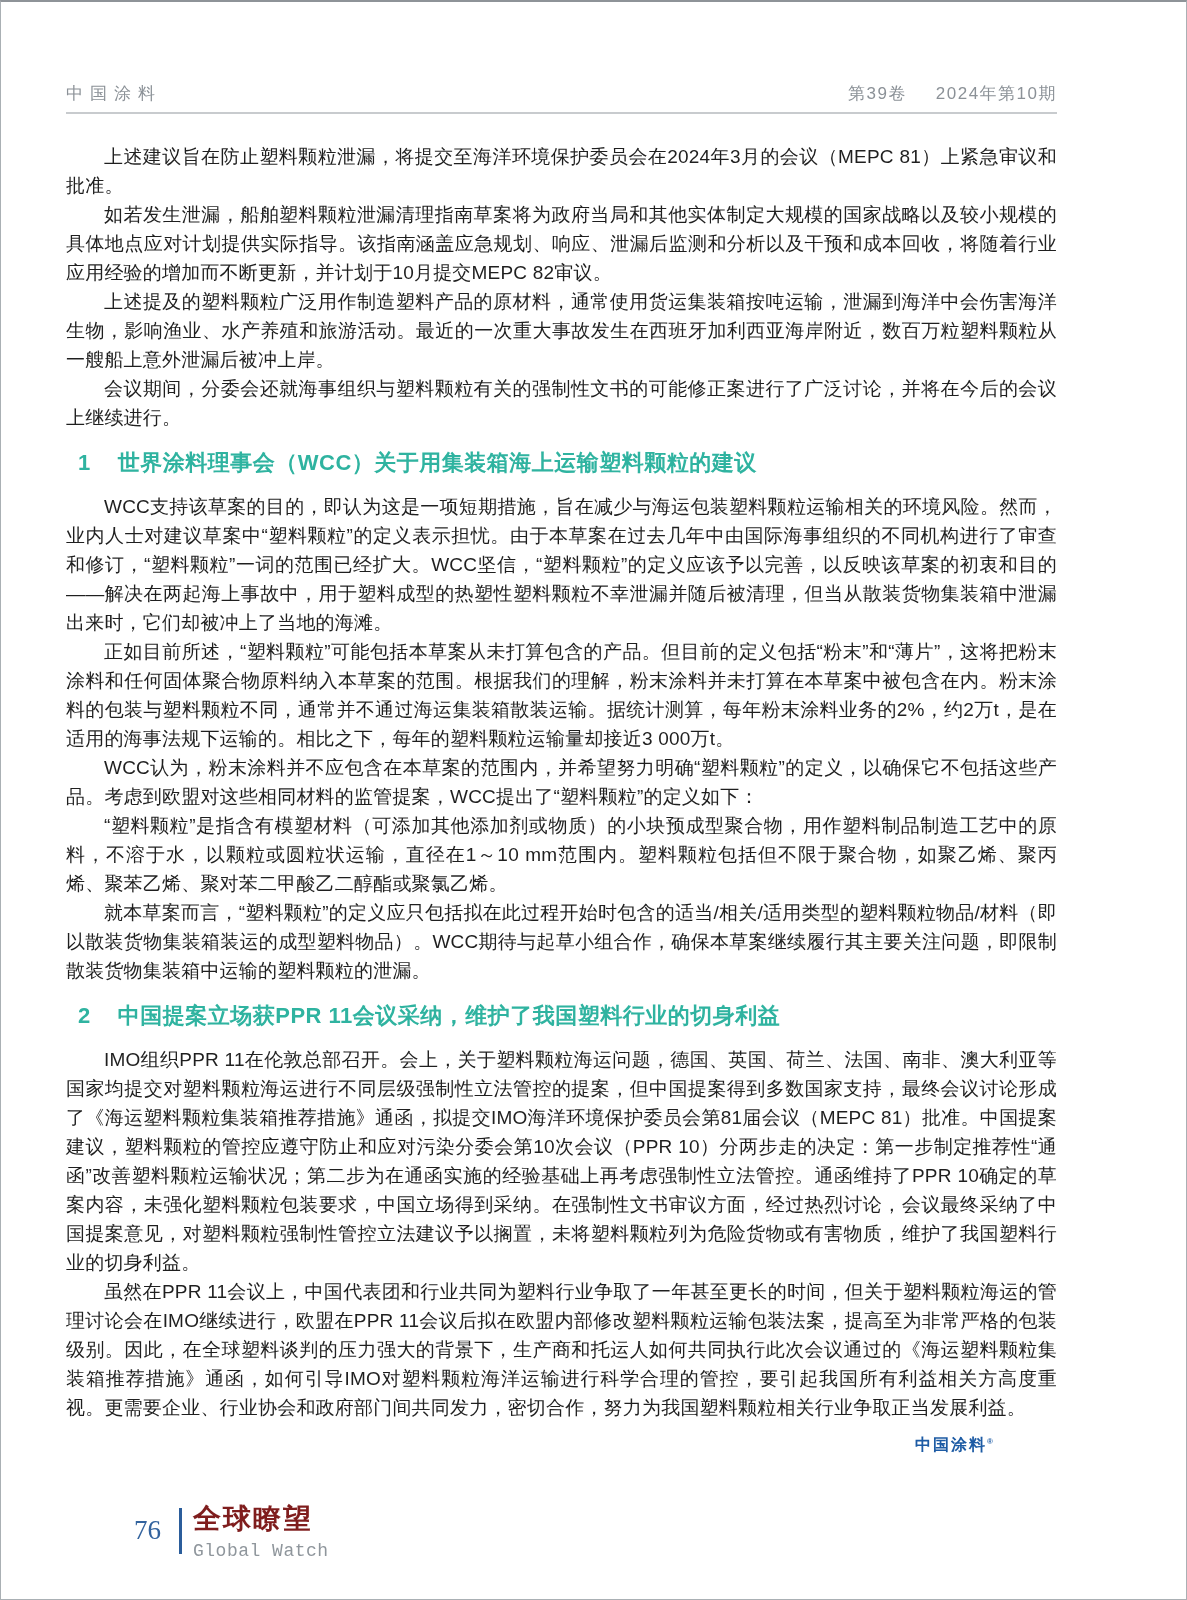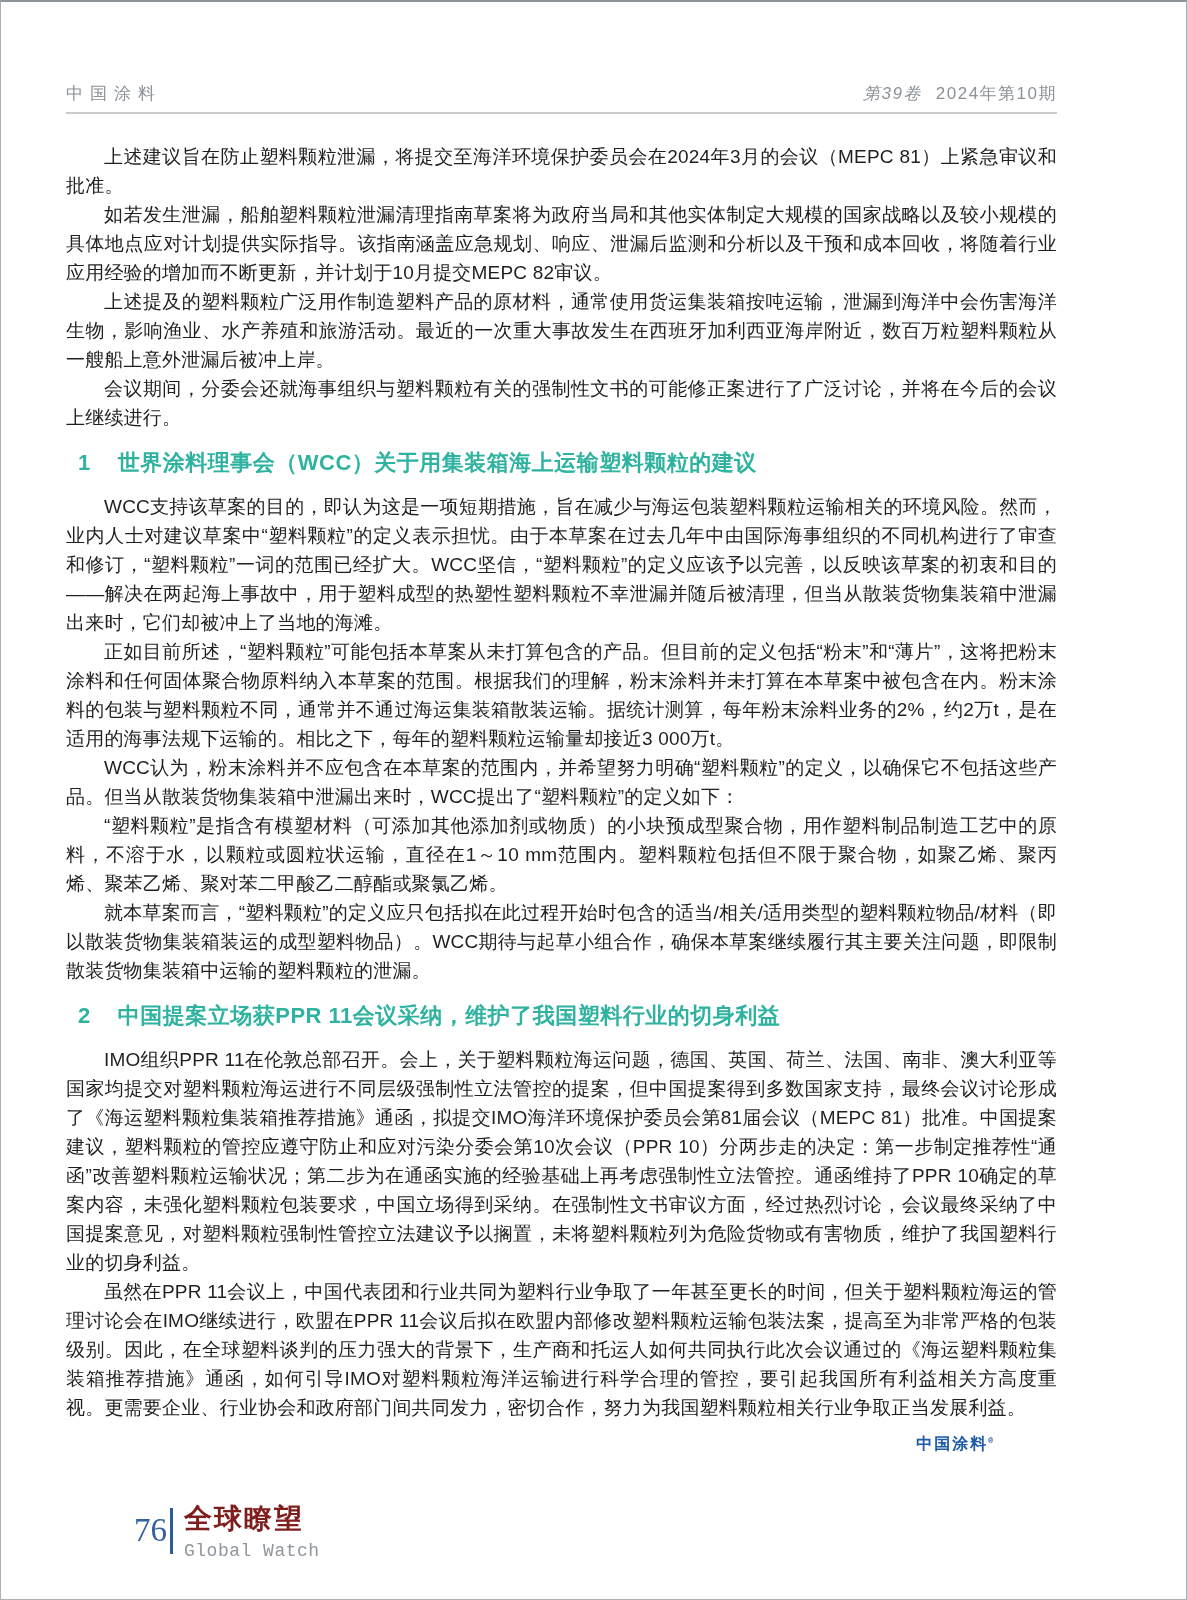--- a/index.html
+++ b/index.html
@@ -19,21 +19,21 @@
   
   .running-header {
     display: flex; justify-content: space-between; align-items: flex-end;
     border-bottom: 2px solid #c8cbce;
     padding-bottom: 7px;
     color: #8b9197;
     font-size: 17px;
   }
   .journal-name { letter-spacing: 7px; }
   .header-right span { letter-spacing: 1.5px; }
-  .header-right .vol { margin-right: 9px; font-style: italic; }
+  .header-right .vol { margin-right: 24px; }
   
   .article { margin-top: 28px; color: #1f1f1f; }
   .article p {
     font-size: 19px;
     line-height: 29px;
     text-align: justify;
     text-indent: 2em;
     letter-spacing: 0.2px;
   }
   .section-heading {
@@ -47,36 +47,36 @@
   .section-heading .sec-num { margin-right: 27px; }
   
   .brand-logo {
     margin-top: 14px;
     text-align: right;
     padding-right: 62px;
     color: #1d5ba4;
     line-height: 1.15;
   }
   .brand-logo .logo-cn {
-    font-size: 16px; font-weight: bold; letter-spacing: 2px; font-family: Liberation Mono, monospace;
+    font-size: 16px; font-weight: bold; letter-spacing: 2px;
   }
   .brand-logo .logo-cn sup { font-size: 8px; vertical-align: super; }
   .brand-logo .logo-en {
     font-size: 8px; font-weight: bold; letter-spacing: 1.6px; margin-top: 2px;
   }
   
   .page-footer {
     position: absolute;
     left: 133px; top: 1498px;
     display: flex; align-items: center;
   }
   .page-number {
     font-family: "Liberation Serif", serif;
-    font-size: 33px; color: #33639e;
-    margin-right: 3px;
+    font-size: 27px; color: #33639e;
+    margin-right: 18px;
   }
   .footer-divider {
     width: 3px; height: 46px; background: #2b5d9b; margin-right: 11px;
   }
   .footer-column .col-cn {
     font-size: 28px; font-weight: bold; color: #7f1d1d; letter-spacing: 2px;
   }
   .footer-column .col-en {
     font-family: Liberation Mono, monospace;
     font-size: 18px; color: #8f969c; margin-top: 3px; letter-spacing: 0.5px;
@@ -99,21 +99,21 @@
     <p>上述建议旨在防止塑料颗粒泄漏，将提交至海洋环境保护委员会在2024年3月的会议（MEPC 81）上紧急审议和批准。</p>
     <p>如若发生泄漏，船舶塑料颗粒泄漏清理指南草案将为政府当局和其他实体制定大规模的国家战略以及较小规模的具体地点应对计划提供实际指导。该指南涵盖应急规划、响应、泄漏后监测和分析以及干预和成本回收，将随着行业应用经验的增加而不断更新，并计划于10月提交MEPC 82审议。</p>
     <p>上述提及的塑料颗粒广泛用作制造塑料产品的原材料，通常使用货运集装箱按吨运输，泄漏到海洋中会伤害海洋生物，影响渔业、水产养殖和旅游活动。最近的一次重大事故发生在西班牙加利西亚海岸附近，数百万粒塑料颗粒从一艘船上意外泄漏后被冲上岸。</p>
     <p>会议期间，分委会还就海事组织与塑料颗粒有关的强制性文书的可能修正案进行了广泛讨论，并将在今后的会议上继续进行。</p>
 
     <h2 class="section-heading">
       <span class="sec-num">1</span><span class="sec-title">世界涂料理事会（WCC）关于用集装箱海上运输塑料颗粒的建议</span>
     </h2>
     <p>WCC支持该草案的目的，即认为这是一项短期措施，旨在减少与海运包装塑料颗粒运输相关的环境风险。然而，业内人士对建议草案中“塑料颗粒”的定义表示担忧。由于本草案在过去几年中由国际海事组织的不同机构进行了审查和修订，“塑料颗粒”一词的范围已经扩大。WCC坚信，“塑料颗粒”的定义应该予以完善，以反映该草案的初衷和目的——解决在两起海上事故中，用于塑料成型的热塑性塑料颗粒不幸泄漏并随后被清理，但当从散装货物集装箱中泄漏出来时，它们却被冲上了当地的海滩。</p>
     <p>正如目前所述，“塑料颗粒”可能包括本草案从未打算包含的产品。但目前的定义包括“粉末”和“薄片”，这将把粉末涂料和任何固体聚合物原料纳入本草案的范围。根据我们的理解，粉末涂料并未打算在本草案中被包含在内。粉末涂料的包装与塑料颗粒不同，通常并不通过海运集装箱散装运输。据统计测算，每年粉末涂料业务的2%，约2万t，是在适用的海事法规下运输的。相比之下，每年的塑料颗粒运输量却接近3 000万t。</p>
-    <p>WCC认为，粉末涂料并不应包含在本草案的范围内，并希望努力明确“塑料颗粒”的定义，以确保它不包括这些产品。但当从散装货物集装箱中泄漏出来时，WCC提出了“塑料颗粒”的定义如下：</p>
+    <p>WCC认为，粉末涂料并不应包含在本草案的范围内，并希望努力明确“塑料颗粒”的定义，以确保它不包括这些产品。考虑到欧盟对这些相同材料的监管提案，WCC提出了“塑料颗粒”的定义如下：</p>
     <p>“塑料颗粒”是指含有模塑材料（可添加其他添加剂或物质）的小块预成型聚合物，用作塑料制品制造工艺中的原料，不溶于水，以颗粒或圆粒状运输，直径在1～10 mm范围内。塑料颗粒包括但不限于聚合物，如聚乙烯、聚丙烯、聚苯乙烯、聚对苯二甲酸乙二醇酯或聚氯乙烯。</p>
     <p>就本草案而言，“塑料颗粒”的定义应只包括拟在此过程开始时包含的适当/相关/适用类型的塑料颗粒物品/材料（即以散装货物集装箱装运的成型塑料物品）。WCC期待与起草小组合作，确保本草案继续履行其主要关注问题，即限制散装货物集装箱中运输的塑料颗粒的泄漏。</p>
 
     <h2 class="section-heading">
       <span class="sec-num">2</span><span class="sec-title">中国提案立场获PPR 11会议采纳，维护了我国塑料行业的切身利益</span>
     </h2>
     <p>IMO组织PPR 11在伦敦总部召开。会上，关于塑料颗粒海运问题，德国、英国、荷兰、法国、南非、澳大利亚等国家均提交对塑料颗粒海运进行不同层级强制性立法管控的提案，但中国提案得到多数国家支持，最终会议讨论形成了《海运塑料颗粒集装箱推荐措施》通函，拟提交IMO海洋环境保护委员会第81届会议（MEPC 81）批准。中国提案建议，塑料颗粒的管控应遵守防止和应对污染分委会第10次会议（PPR 10）分两步走的决定：第一步制定推荐性“通函”改善塑料颗粒运输状况；第二步为在通函实施的经验基础上再考虑强制性立法管控。通函维持了PPR 10确定的草案内容，未强化塑料颗粒包装要求，中国立场得到采纳。在强制性文书审议方面，经过热烈讨论，会议最终采纳了中国提案意见，对塑料颗粒强制性管控立法建议予以搁置，未将塑料颗粒列为危险货物或有害物质，维护了我国塑料行业的切身利益。</p>
     <p>虽然在PPR 11会议上，中国代表团和行业共同为塑料行业争取了一年甚至更长的时间，但关于塑料颗粒海运的管理讨论会在IMO继续进行，欧盟在PPR 11会议后拟在欧盟内部修改塑料颗粒运输包装法案，提高至为非常严格的包装级别。因此，在全球塑料谈判的压力强大的背景下，生产商和托运人如何共同执行此次会议通过的《海运塑料颗粒集装箱推荐措施》通函，如何引导IMO对塑料颗粒海洋运输进行科学合理的管控，要引起我国所有利益相关方高度重视。更需要企业、行业协会和政府部门间共同发力，密切合作，努力为我国塑料颗粒相关行业争取正当发展利益。</p>
   </main>
 

